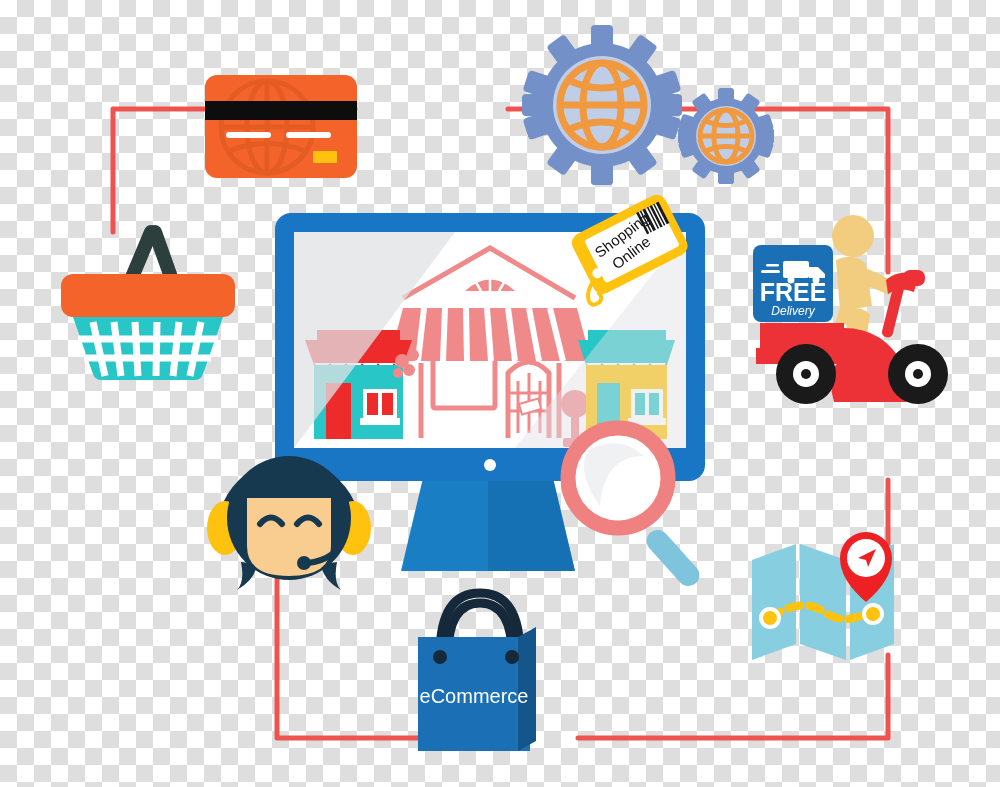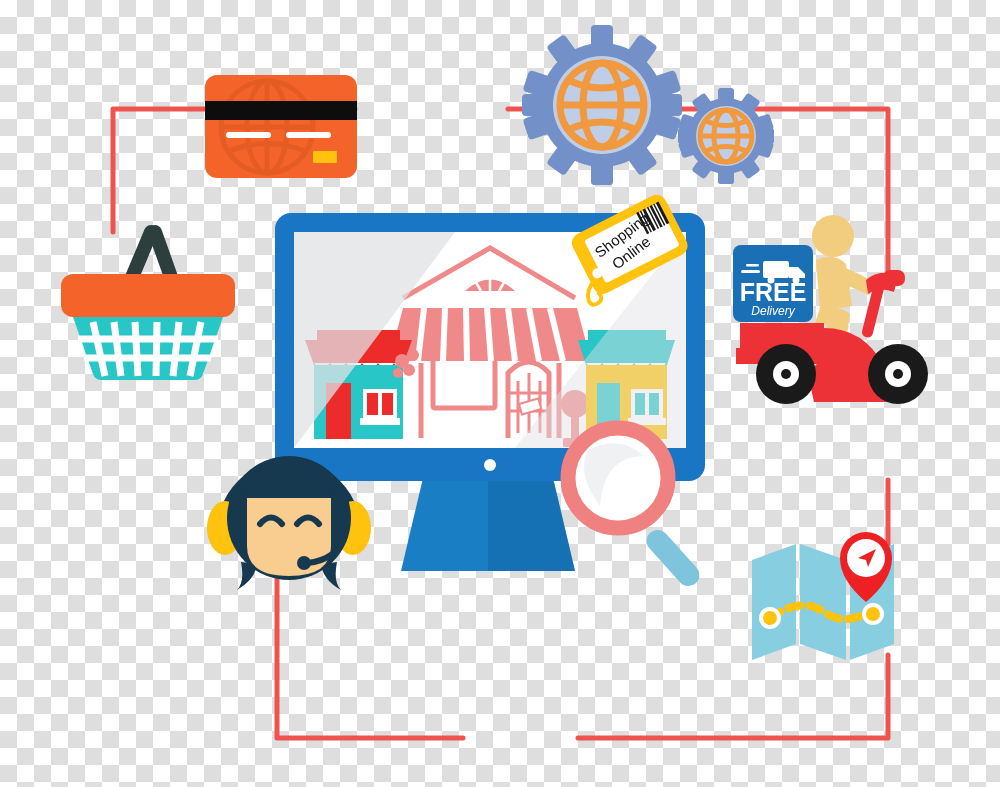--- a/index.html
+++ b/index.html
@@ -250,21 +250,21 @@
           <rect x="101" y="30" width="2.5" height="24"></rect>
             <rect x="105" y="30" width="1.5" height="24"></rect>
           <rect x="108" y="30" width="3" height="24"></rect>
         </g>
         <text x="33" y="54" font-family="'Liberation Sans', sans-serif" font-size="15" fill="#111" transform="rotate(-10 33 54)">Shopping</text>
         <text x="43" y="72" font-family="'Liberation Sans', sans-serif" font-size="15" fill="#111" transform="rotate(-10 43 72)">Online</text>
       </g>
     </svg>
   </div>
 
-  <div class="abs" style="left:728px;top:208px;">
+  <div class="abs" style="left:748px;top:208px;">
     <svg width="225" height="195" viewBox="0 0 225 195">
 
       <g fill="#f2cd7f">
         <circle cx="105" cy="28" r="21"></circle>
         <path d="M 88 52 q 18 -8 30 4 l 6 42 l -32 5 Z"></path>
         <path d="M 112 58 q 22 8 36 18 l -7 11 q -20 -9 -34 -14 Z"></path>
         <path d="M 92 100 q 22 -2 30 6 l -4 28 l -16 4 l -4 -22 l -12 2 Z"></path>
         <rect x="98" y="130" width="14" height="24" rx="5"></rect>
       </g>
 
@@ -311,20 +311,33 @@
       <path d="M 40 62 q 6 -34 46 -34 q 40 0 46 34 q -10 -16 -16 -2 q -6 -16 -14 -2 q -8 -16 -16 -2 q -8 -16 -16 -2 q -8 -14 -16 0 q -6 -12 -14 8 Z" fill="#17394f"></path>
       <g fill="none" stroke="#17394f" stroke-width="6" stroke-linecap="round">
         <path d="M 57 88 q 11 -13 22 0"></path>
         <path d="M 94 88 q 11 -13 22 0"></path>
       </g>
       <path d="M 142 100 q -8 24 -38 27" fill="none" stroke="#17394f" stroke-width="6"></path>
       <circle cx="101" cy="127" r="7" fill="#17394f"></circle>
     </svg>
   </div>
 
+  <div class="abs" style="left:408px;top:583px;">
+    <svg width="140" height="175" viewBox="0 0 140 175">
+      <g fill="none" stroke="#15293b" stroke-width="9" stroke-linecap="round">
+        <path d="M 32 72 q 0 -62 40 -62 q 40 0 40 62"></path>
+        <path d="M 40 72 q 0 -52 32 -52 q 32 0 32 52"></path>
+      </g>
+      <rect x="10" y="54" width="112" height="114" fill="#1a6fb5"></rect>
+      <path d="M 110 54 L 128 44 L 128 158 L 110 168 Z" fill="#14568c"></path>
+      <circle cx="32" cy="74" r="7" fill="#15293b"></circle>
+      <circle cx="104" cy="74" r="7" fill="#15293b"></circle>
+      <text x="66" y="120" text-anchor="middle" font-family="'Liberation Sans', sans-serif" font-size="20" fill="#ffffff">eCommerce</text>
+    </svg>
+  </div>
 
   <div class="abs" style="left:558px;top:418px;">
     <svg width="175" height="175" viewBox="0 0 175 175">
       <rect x="104" y="106" width="22" height="68" rx="11" fill="#7fc4dd" transform="rotate(-42 115 140)"></rect>
       <circle cx="60" cy="60" r="50" fill="#ffffff" stroke="#ef8181" stroke-width="15"></circle>
       <path d="M 30 32 q 32 -16 56 6 q -40 0 -44 50 q -24 -32 -12 -56 Z" fill="#eceef0" opacity="0.8"></path>
     </svg>
   </div>
 
   <div class="abs" style="left:748px;top:532px;">

